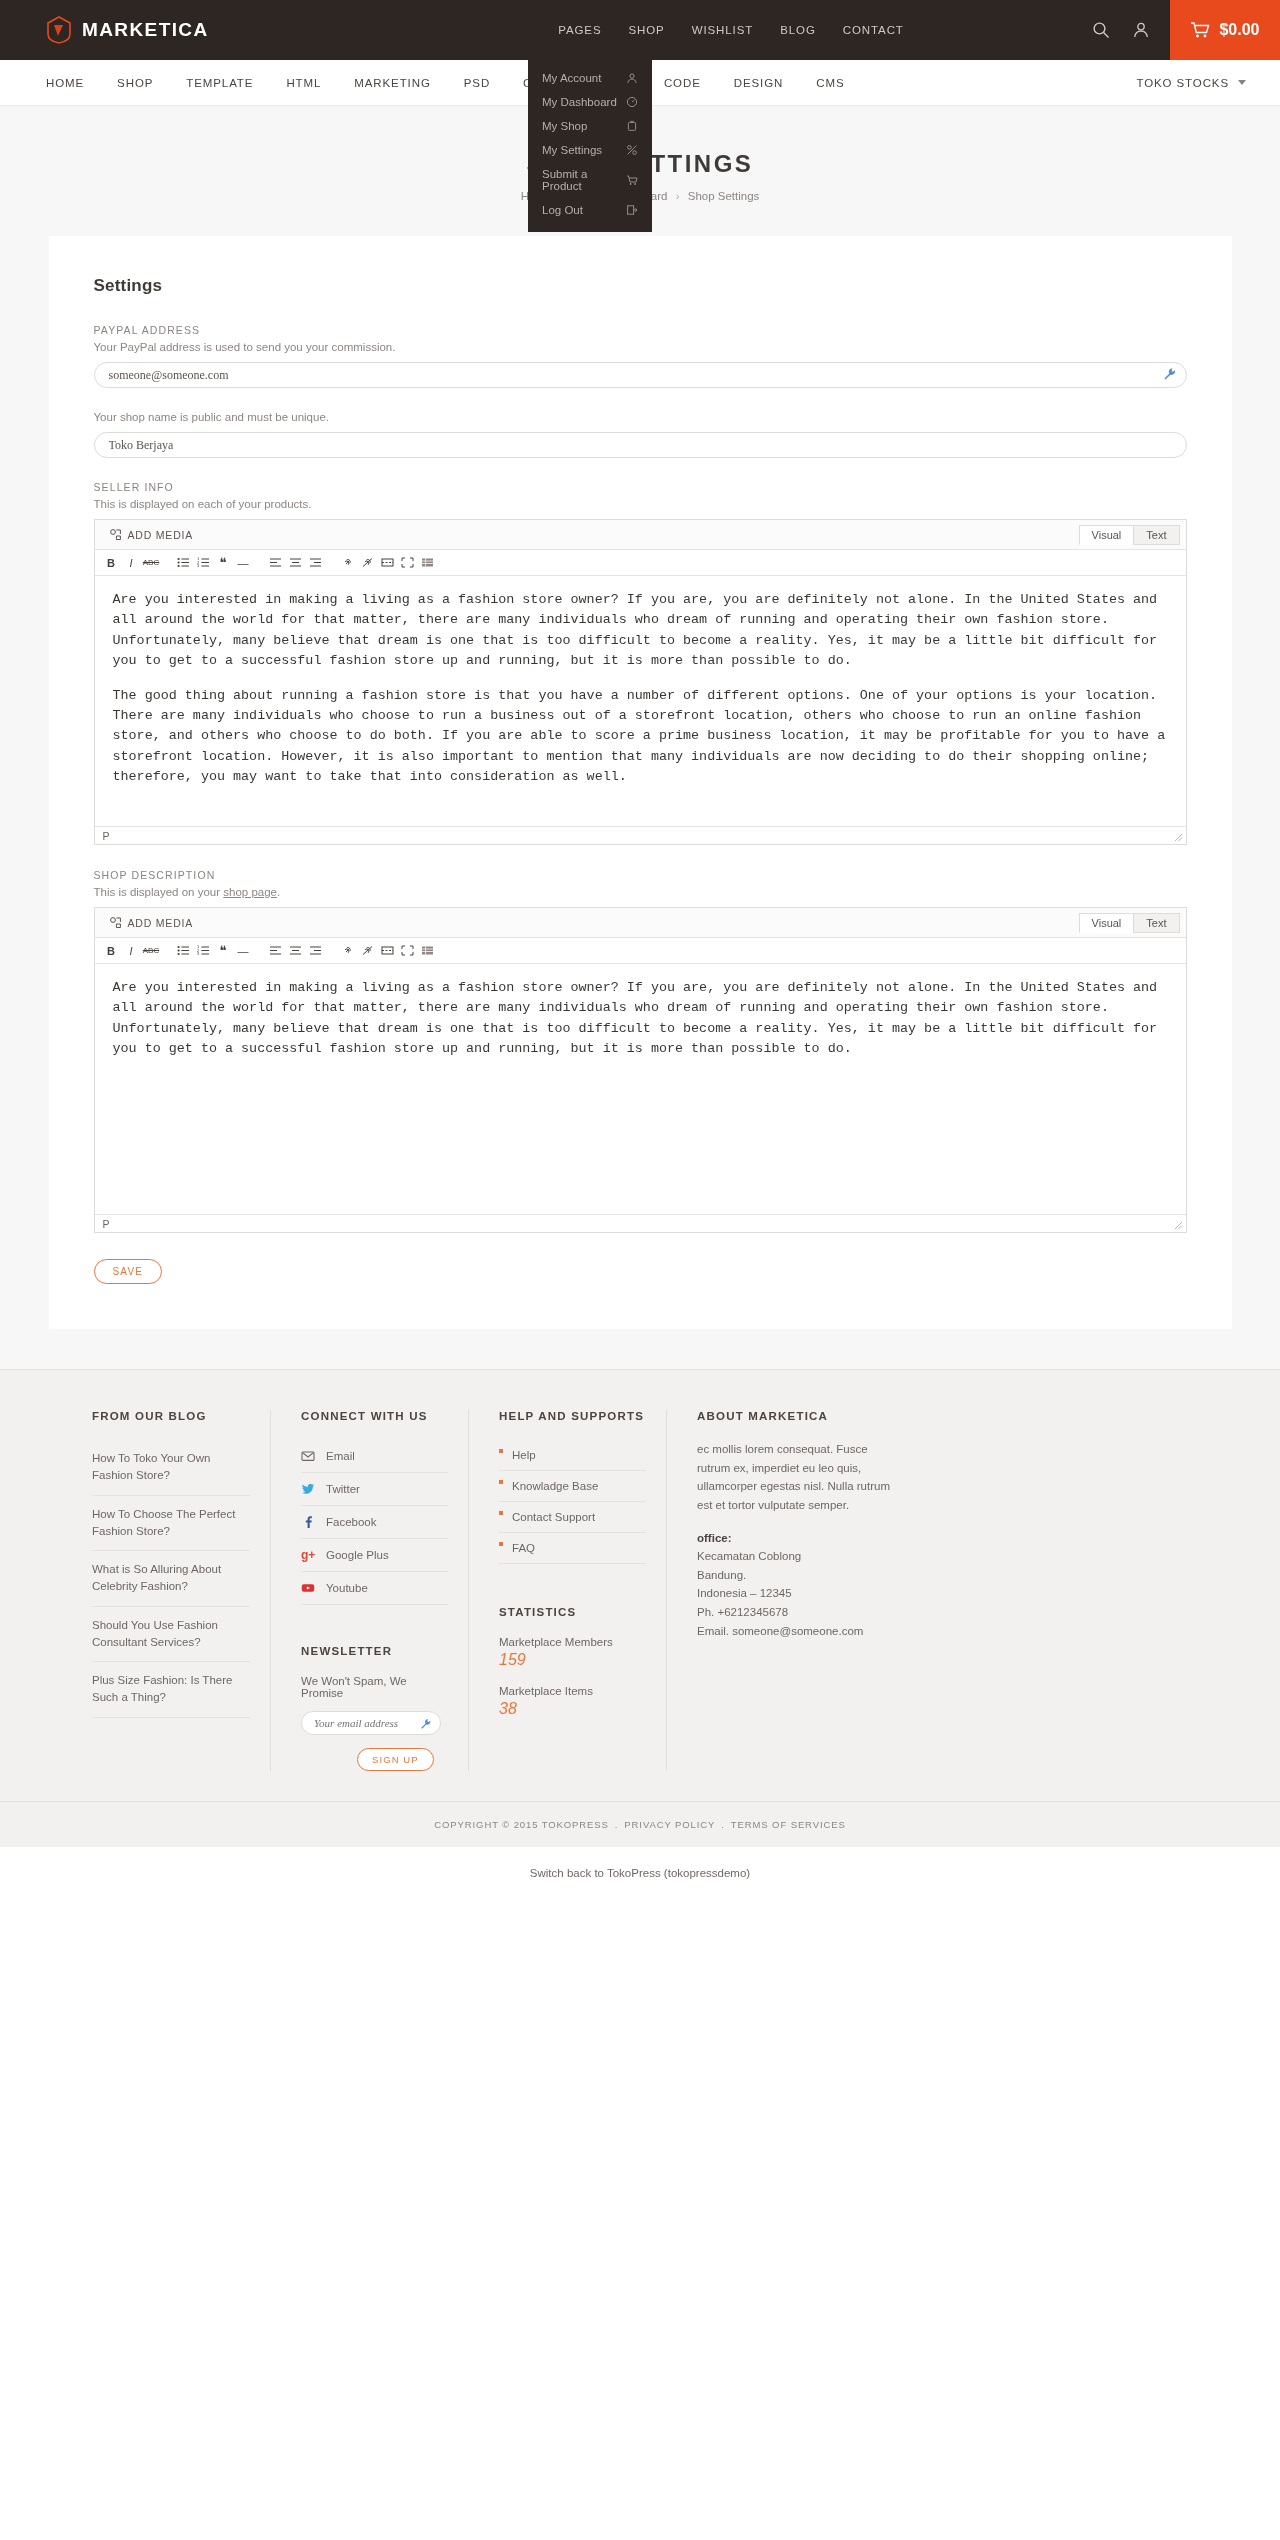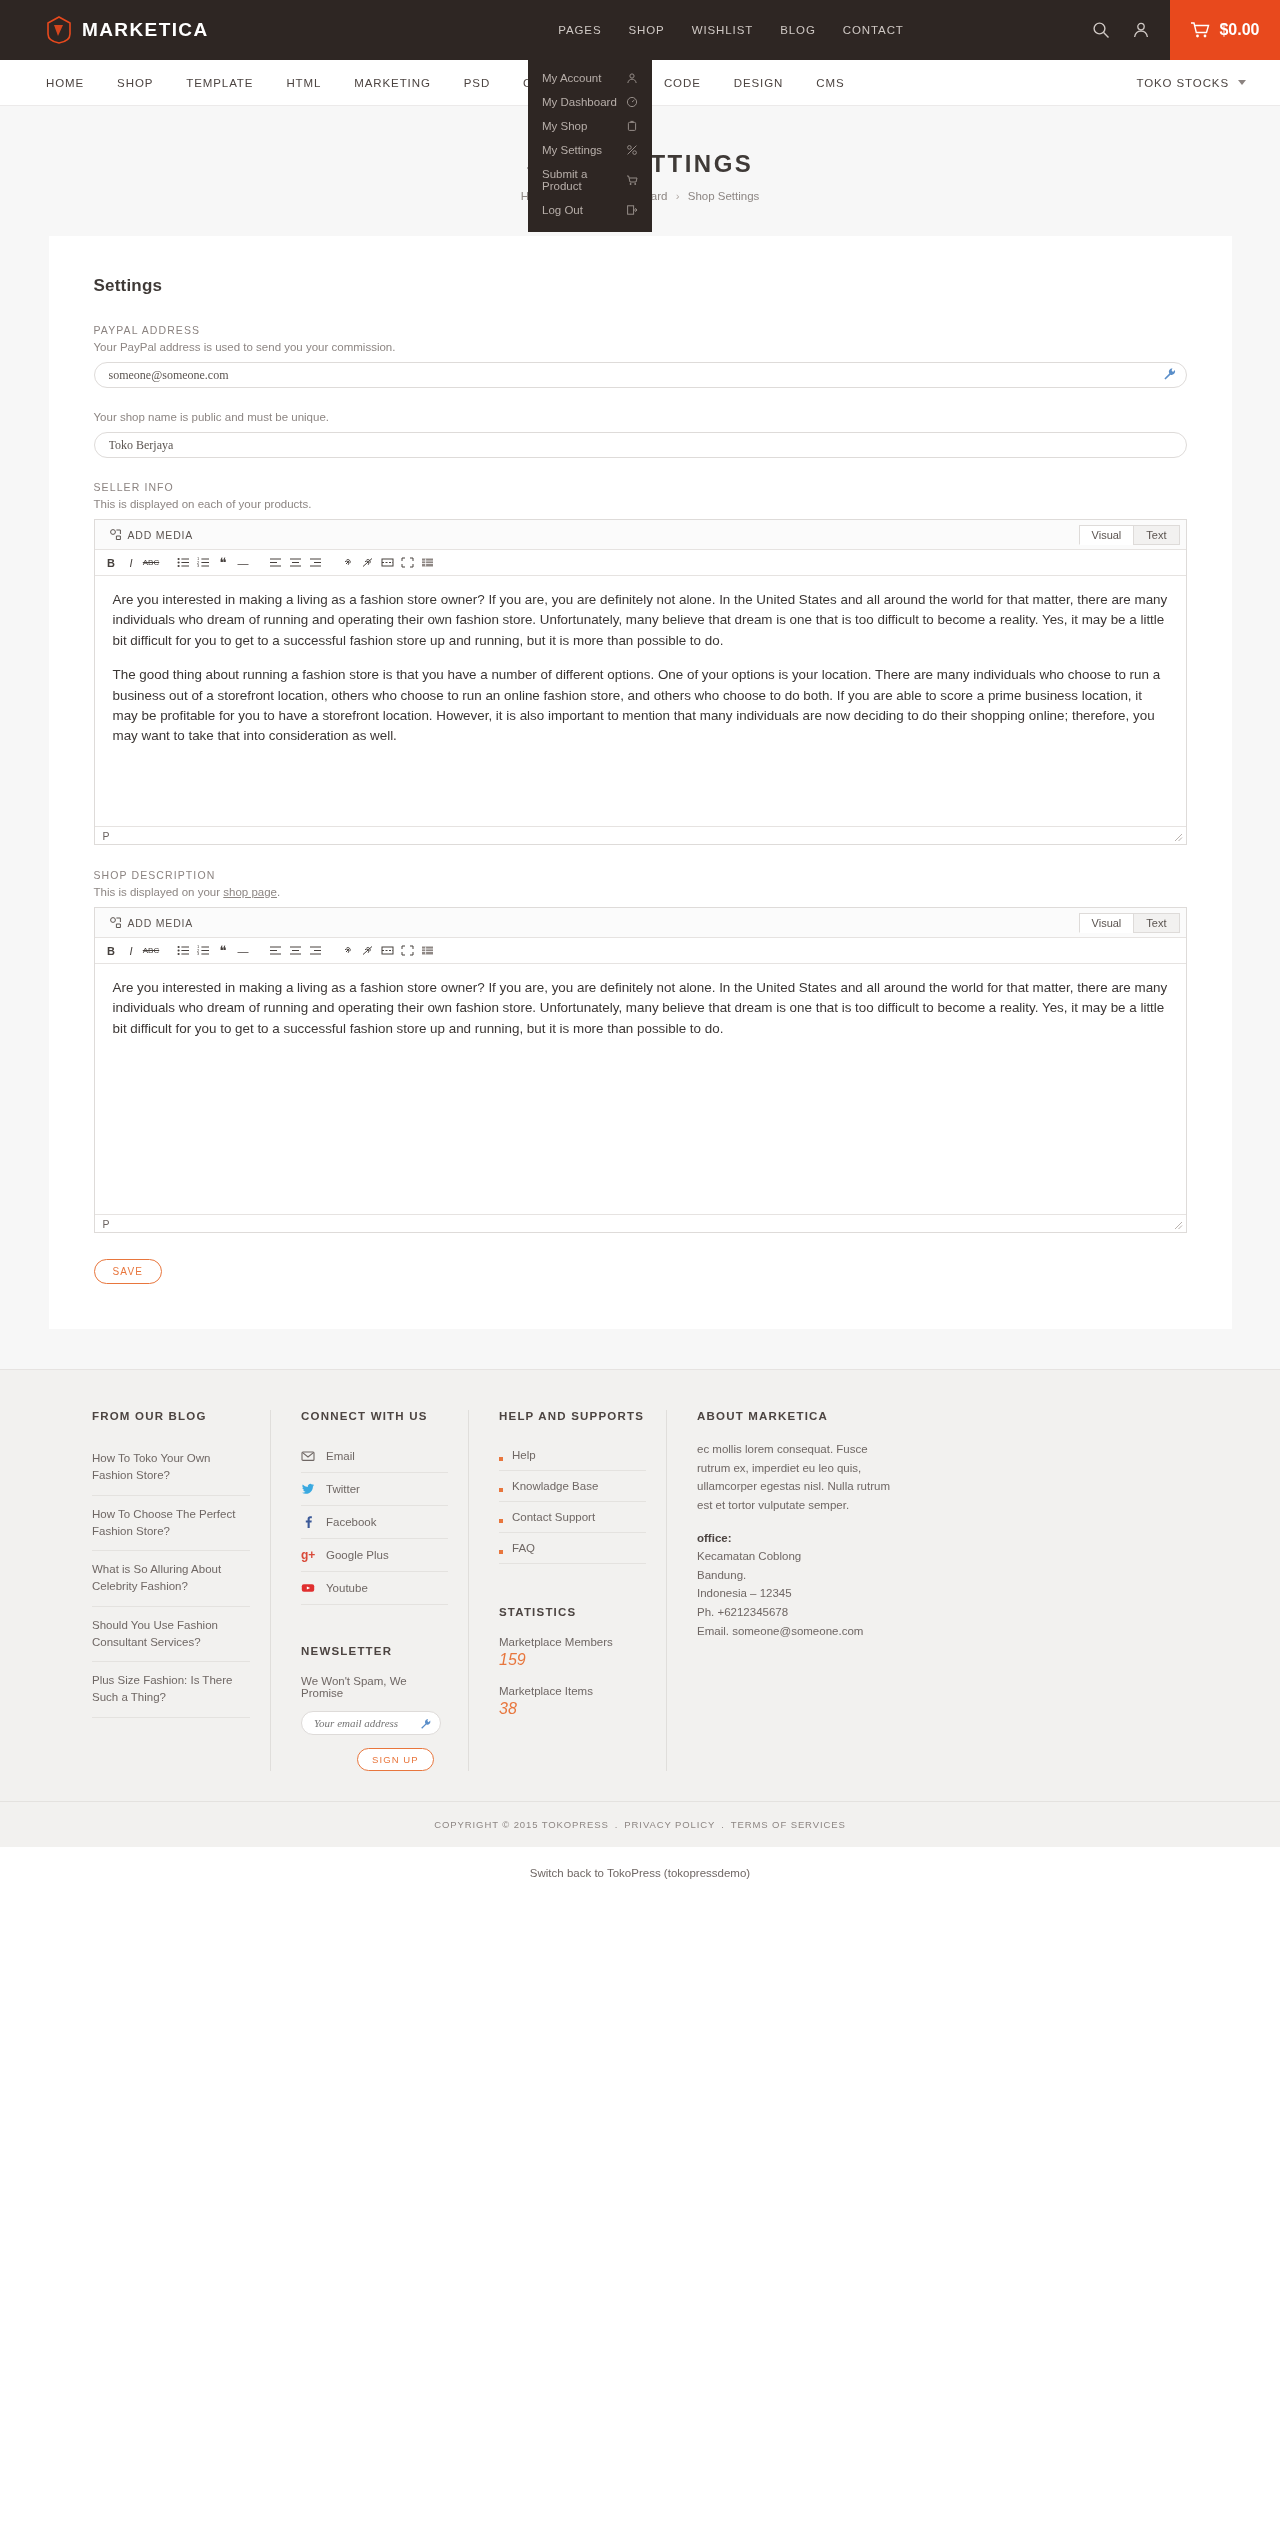--- a/index.html
+++ b/index.html
@@ -136,21 +136,21 @@
   .ed-toolbar {
     height:26px; border-bottom:1px solid #e6e3e1; display:flex; align-items:center;
     gap:3px; padding:0 8px; background:#fff;
   }
   .tb-btn {
     width:17px; height:17px; display:flex; align-items:center; justify-content:center;
     color:#46403d; font-size:11px;
   }
   .tb-sep { width:9px; }
   .ed-body {
-    padding:14px 18px 8px 18px; font-family:Liberation Sans, sans-serif;
+    padding:14px 18px 8px 18px; font-family:Liberation Mono, monospace;
     font-size:13.4px; line-height:1.52; color:#3b3634;
   }
   .ed-body p { margin:0 0 14px 0; }
   .ed-status {
     height:18px; border-top:1px solid #e6e3e1; font-size:10.5px; color:#6b6360;
     display:flex; align-items:center; padding:0 8px; position:relative;
   }
   .ed-status .grip {
     position:absolute; right:3px; bottom:2px; width:10px; height:10px;
   }
@@ -179,21 +179,21 @@
     border-bottom:1px solid #e4e2df;
   }
   .blog-link:first-of-type { padding-top:0; }
   .social-row {
     display:flex; align-items:center; gap:11px; font-size:11.5px; color:#6f6764;
     padding:9px 0; border-bottom:1px solid #e4e2df;
   }
   .social-row .sic { width:14px; height:14px; display:block; }
   .help-row {
     font-size:11.5px; color:#6f6764; padding:9px 0; border-bottom:1px solid #e4e2df;
-    display:flex; align-items:flex-end; gap:9px;
+    display:flex; align-items:flex-start; gap:9px;
   }
   .bullet { width:4px; height:4px; background:#e8763d; display:block; }
   .news-note { font-size:11.5px; color:#6f6764; margin:14px 0 12px 0; }
   .news-input-wrap { position:relative; width:140px; }
   .news-input {
     width:140px; height:24px; border:1px solid #dedbd9; border-radius:12px;
     padding:0 24px 0 12px; font-size:11px; font-style:italic; color:#8d8683;
     font-family:"Liberation Serif", serif; background:#fff; outline:none;
   }
   .news-input-wrap .tool-ic { position:absolute; right:9px; top:5px; width:12px; height:12px; color:#5a8ec9; }

